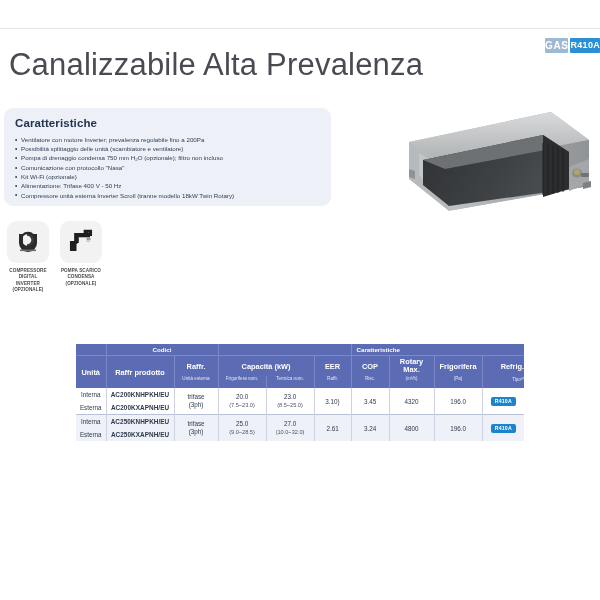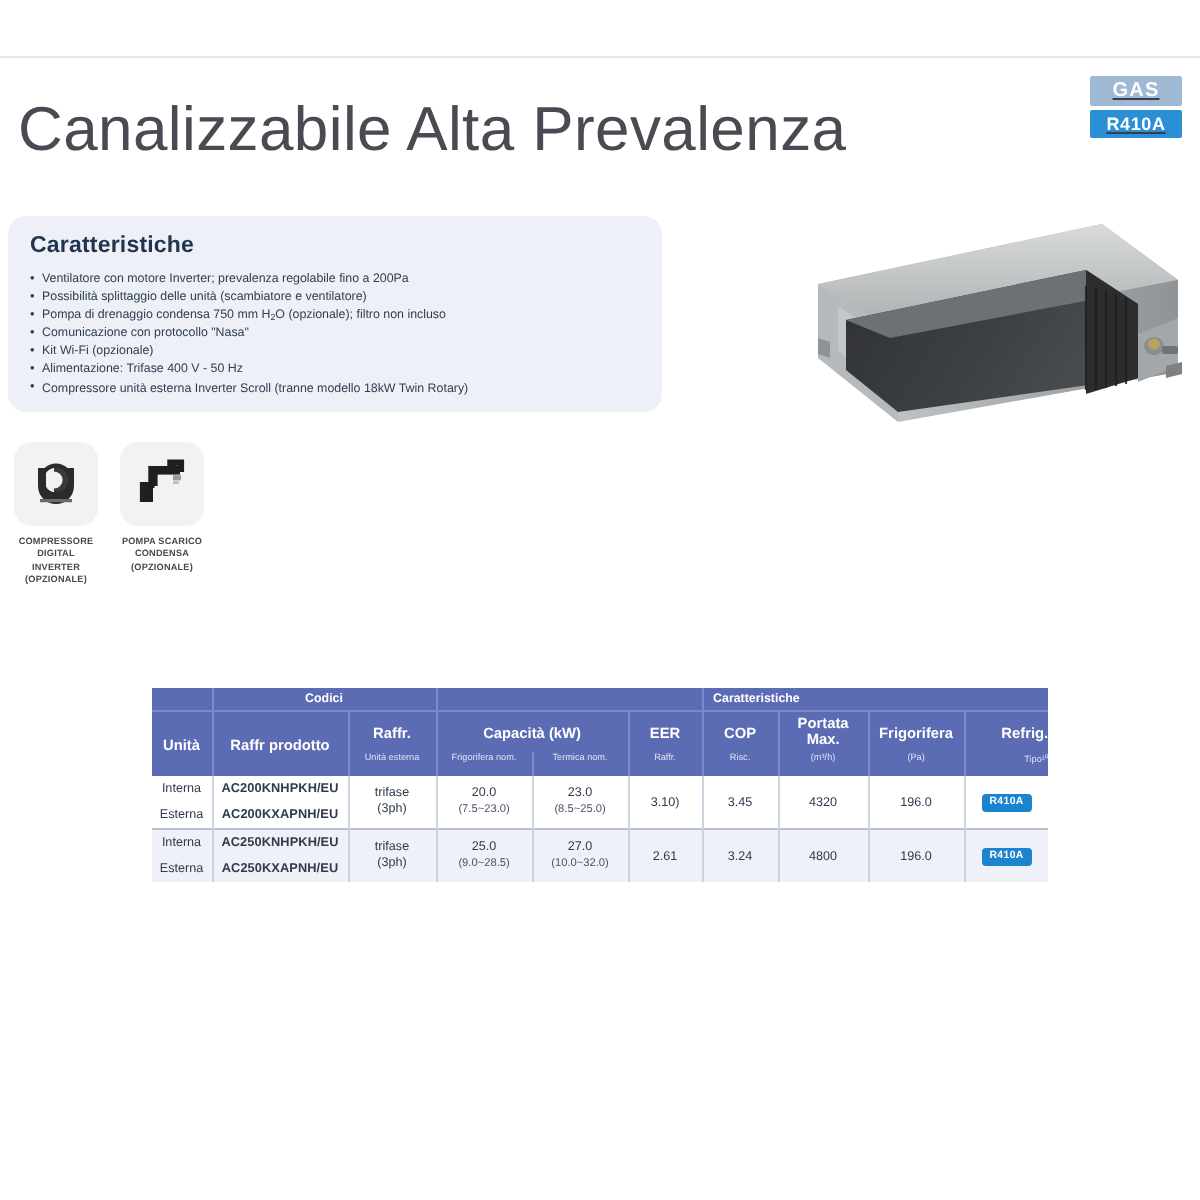--- a/index.html
+++ b/index.html
@@ -34,23 +34,22 @@
     color: #4a4a53;
     white-space: nowrap;
   }
 
   
   .gas-badge {
     position: absolute;
     right: 9px; top: 38px;
     width: 46px;
     display: flex;
-    flex-direction: column;
+    flex-direction: row;
     gap: 2px;
-    text-decoration: underline;
   }
   .gas-badge .gas-top {
     background: #9fb8d4;
     color: #ffffff;
     font-size: 10px;
     font-weight: 700;
     letter-spacing: 0.6px;
     text-align: center;
     padding: 2px 0 2px 0;
     border-radius: 1px;
@@ -349,21 +348,21 @@
       <th colspan="3" class="blank"></th>
       <th colspan="4" class="last-col" style="text-align:left;padding-left:5px">Caratteristiche</th>
     </tr>
     <tr class="hdr-main">
       <th rowspan="2" class="no-bb">Unità</th>
       <th rowspan="2" class="no-bb">Raffr prodotto</th>
       <th>Raffr.</th>
       <th colspan="2">Capacità (kW)</th>
       <th>EER</th>
       <th>COP</th>
-      <th style="white-space:pre-line;line-height:7.6px">Portata
+      <th style="white-space:pre-line;line-height:7.6px">Rotary
 Max.</th>
       <th>Frigorifera</th>
       <th class="last-col">Refrig.</th>
     </tr>
     <tr class="hdr-unit">
       <th>Unità esterna</th>
       <th>Frigorifera nom.</th>
       <th>Termica nom.</th>
       <th>Raffr.</th>
       <th>Risc.</th>

